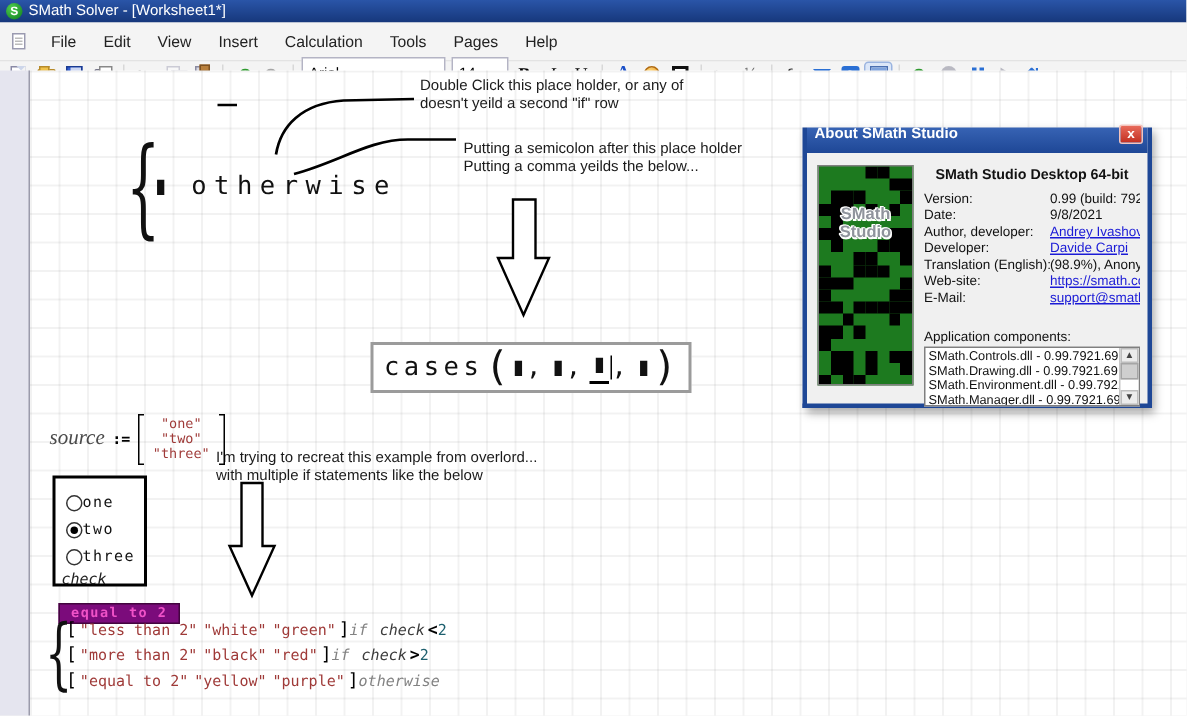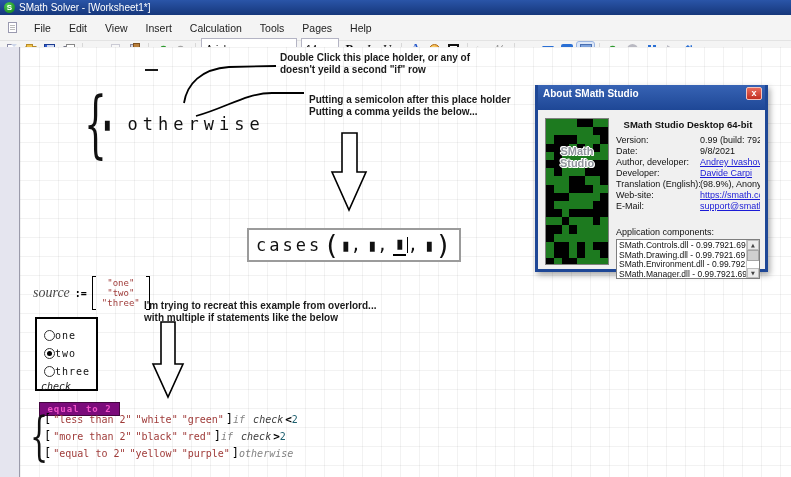--- a/index.html
+++ b/index.html
@@ -56,21 +56,21 @@
   .combo .arrow{color:#555;font-size:8px;font-family:"DejaVu Sans",sans-serif}
 
   
   .main{position:absolute;top:47px;left:0;right:0;bottom:0;display:flex}
   .side-strip{width:20px;background:#e5e5ef;border-right:1px solid #9b9bab;flex:none}
   .canvas{flex:1;position:relative;background-color:#fff;
     background-image:linear-gradient(rgba(0,0,0,.05) 1px,transparent 1px),
                      linear-gradient(90deg,rgba(0,0,0,.05) 1px,transparent 1px);
     background-size:19px 19px;overflow:hidden}
   .overlay{position:absolute;inset:0;pointer-events:none}
-  .note{position:absolute;font-weight:bold;font-size:10px;line-height:12px;color:#1a1a1a;white-space:nowrap}
+  .note{position:absolute;font-weight:normal;font-size:10px;line-height:12px;color:#1a1a1a;white-space:nowrap}
 
   .if-block{position:absolute;left:64px;top:42px;display:flex;align-items:center}
   .brace-glyph{font-family:"DejaVu Serif",serif;font-size:72px;line-height:70px;font-weight:400;
     transform:scaleX(.5);transform-origin:left center;width:18px;color:#111}
   .if-rows{display:flex;flex-direction:column;gap:7px;margin-left:0}
   .math-row{font-family:"DejaVu Sans Mono",monospace;font-size:17px;letter-spacing:5px;white-space:pre;color:#111}
   .ph{letter-spacing:0}
   .ph2{margin-left:12px}
 
   .cases-box{position:absolute;left:227px;top:181px;border:2px solid #9b9b9b;background:#fff;
@@ -112,21 +112,21 @@
   .brk{font-size:12px;color:#000}
   .str{color:#9f3a38;margin:0 2px}
   .kw{color:#828282;font-style:italic;margin-right:8px}
   .var{color:#3c3c3c;font-style:italic;margin-right:2px}
   .relop{font-weight:bold;font-size:11px;color:#000}
   .num{color:#1d5f6e}
 
   
   .dialog{position:absolute;left:515px;top:38px;width:233px;height:187px;background:#f0f0f0;
     border:3px solid #1e4796;border-top:none;box-shadow:2px 3px 6px rgba(0,0,0,.35);z-index:5}
-  .dlg-title{height:25px;background:linear-gradient(#3763b4,#1e4796);margin:0 -0px;display:flex;align-items:center;
+  .dlg-title{height:17px;background:linear-gradient(#3763b4,#1e4796);margin:0 -0px;display:flex;align-items:center;
     padding:0 3px 8px 5px;color:#fff;font-size:10px;font-weight:bold}
   .dlg-close{margin-left:auto;width:16px;height:13px;background:linear-gradient(#e86a5a,#c22f22);
     border:1px solid #f3c4bd;border-radius:2px;color:#fff;font-size:9px;font-weight:bold;
     display:flex;align-items:center;justify-content:center;line-height:1}
   .dlg-body{display:flex;gap:7px;padding:8px 5px 0 7px}
   .qr{width:64px;height:147px;border:1px solid #808080;background:#1d7a1f;position:relative;overflow:hidden;flex:none}
   .qr-pattern{position:absolute;inset:0;display:grid;grid-template-columns:repeat(8,1fr);grid-auto-rows:8.2px}
   .qr-cell.on{background:#000}
   .qr-text{position:absolute;top:26px;left:0;right:0;text-align:center;font-weight:bold;font-size:11px;line-height:12px;
     color:#8f949c;text-shadow:-1px 0 #fff,1px 0 #fff,0 -1px #fff,0 1px #fff,1px 1px #fff,-1px -1px #fff}

